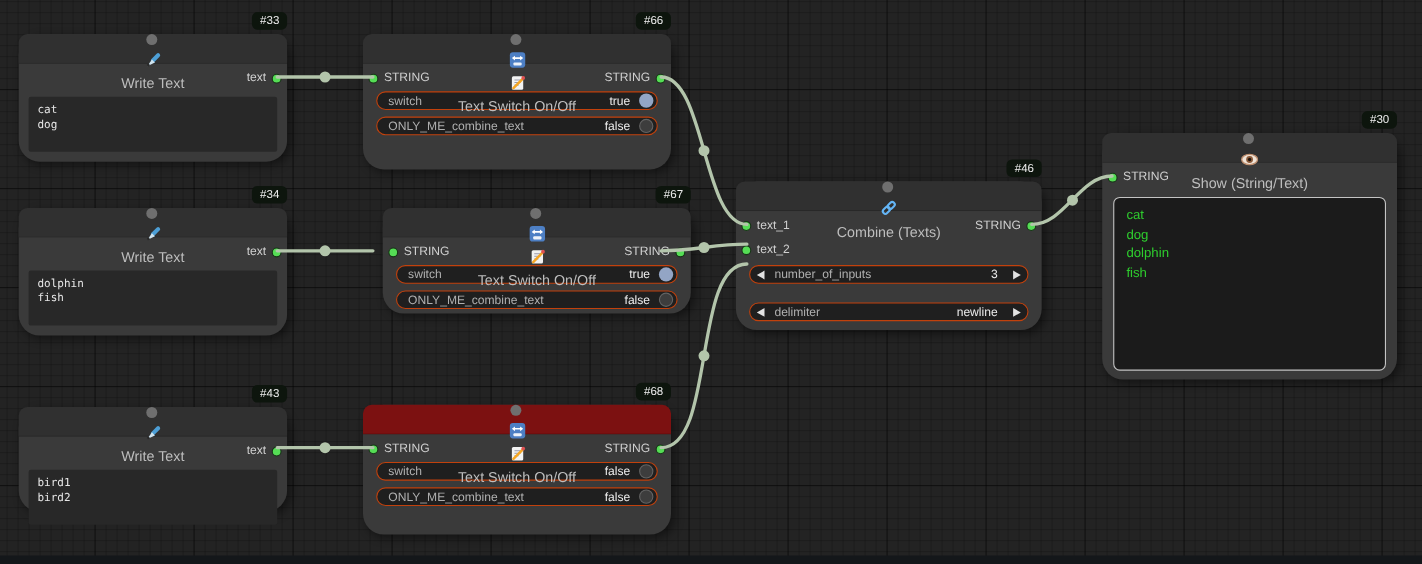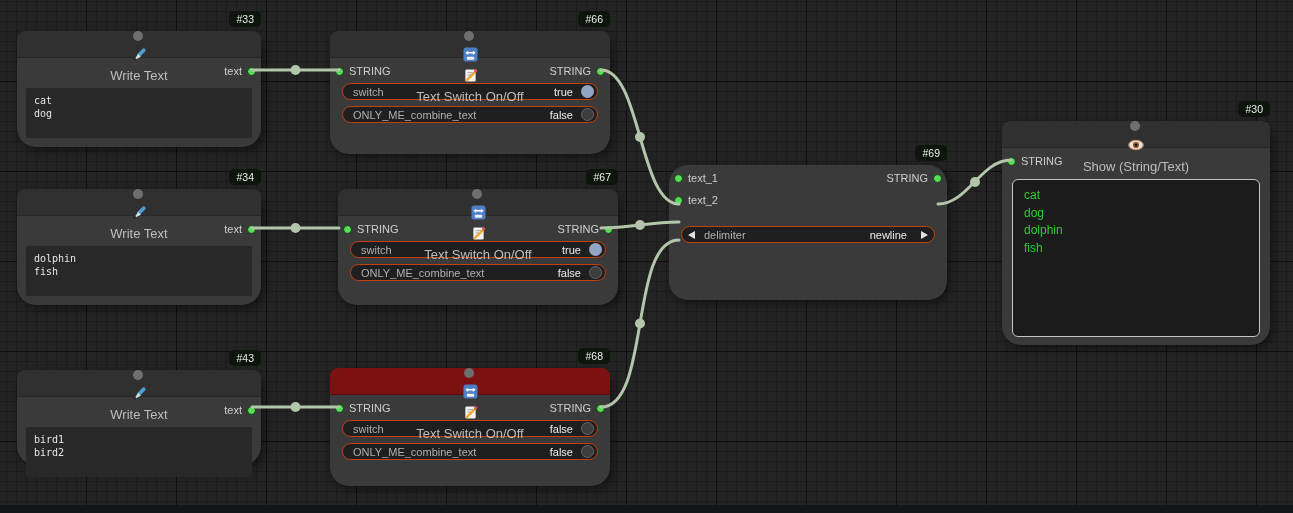--- a/index.html
+++ b/index.html
@@ -171,21 +171,21 @@
       <span class="toggle on"></span>
     </div>
     <div class="pill">
       <span class="pill-label">ONLY_ME_combine_text</span>
       <span class="spacer"></span>
       <span class="pill-value">false</span>
       <span class="toggle off"></span>
     </div>
   </div>
 
-  <div class="node" style="left:338px;top:189px;width:280px;height:116px">
+  <div class="node" style="left:348px;top:189px;width:280px;height:96px">
     <div class="badge">#67</div>
     <div class="titlebar">
       <span class="dot-collapse"></span>
       <span class="icon">
         <svg width="15" height="15" viewBox="0 0 16 16">
             <rect x="0.5" y="0.5" width="15" height="15" rx="3" fill="#4d7fc4"></rect>
             <path d="M2.5 6.2 L5.5 3.9 L5.5 5.4 L10.5 5.4 L10.5 3.9 L13.5 6.2 L10.5 8.5 L10.5 7 L5.5 7 L5.5 8.5 Z" fill="#fff"></path>
             <rect x="4" y="10.5" width="8" height="3" rx="1" fill="#fff" opacity=".9"></rect>
           </svg>
       </span>
@@ -260,31 +260,50 @@
     </div>
     <div class="pill">
       <span class="pill-label">ONLY_ME_combine_text</span>
       <span class="spacer"></span>
       <span class="pill-value">false</span>
       <span class="toggle off"></span>
     </div>
   </div>
 
   <div class="node" style="left:669px;top:165px;width:278px;height:135px">
-    <div class="badge">#69</div>
+    <div class="badge">#46</div>
+    <div class="titlebar">
+      <span class="dot-collapse"></span>
+      <span class="icon">
+        <svg width="16" height="16" viewBox="0 0 16 16">
+            <g transform="rotate(-45 8 8)" stroke="#64b5f6" stroke-width="1.9" fill="none">
+              <rect x="1.3" y="5.7" width="7.2" height="4.6" rx="2.3"></rect>
+              <rect x="7.5" y="5.7" width="7.2" height="4.6" rx="2.3"></rect>
+            </g>
+          </svg>
+      </span>
+      <span class="title-text">Combine (Texts)</span>
+    </div>
     <div class="row">
       <span class="port"></span>
       <span class="port-label">text_1</span>
       <span class="spacer"></span>
       <span class="port-label">STRING</span>
       <span class="port"></span>
     </div>
     <div class="row">
       <span class="port"></span>
       <span class="port-label">text_2</span>
+    </div>
+    <div class="pill num" style="margin-top:5px">
+      <span class="arr-l"></span>
+      <span class="pill-label">number_of_inputs</span>
+      <span class="spacer"></span>
+      <span class="pill-value">3</span>
+      <span class="arr-r"></span>
     </div>
     <div class="pill num">
       <span class="arr-l"></span>
       <span class="pill-label">delimiter</span>
       <span class="spacer"></span>
       <span class="pill-value">newline</span>
       <span class="arr-r"></span>
     </div>
   </div>
 

